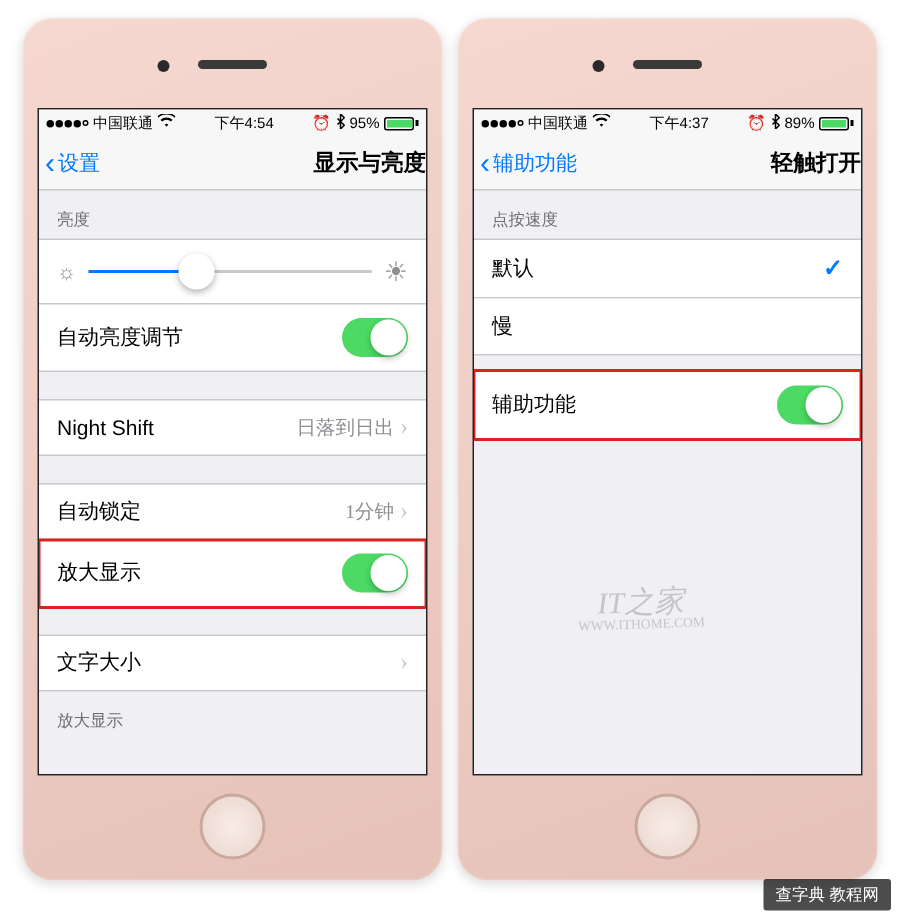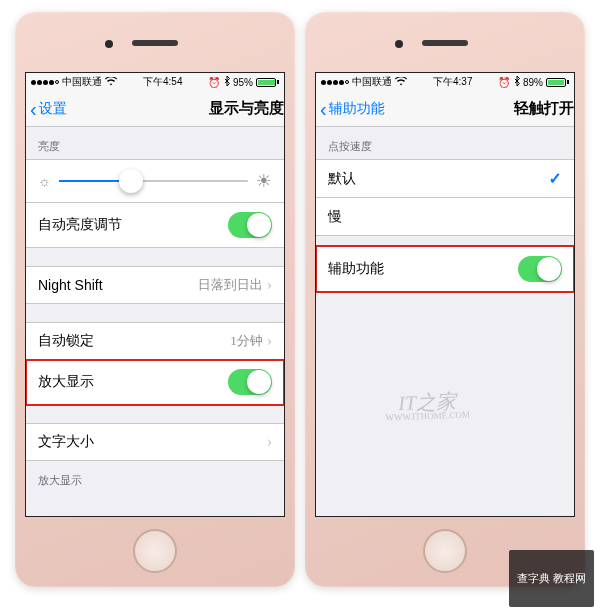--- a/index.html
+++ b/index.html
@@ -52,21 +52,21 @@
 .toggle.on .knob { right: 1px; }
 .toggle.off .knob { left: 0; top: -0.5px; }
 
 .check { color: #007aff; font-size: 16px; font-weight: bold; }
 
 .highlight { outline: 2px solid #d9241c; outline-offset: -1px; position: relative; z-index: 2; }
 
 .watermark { position: absolute; right: 115px; top: 380px; color: rgba(120,120,120,.35); font-style: italic; font-family: Georgia, serif; font-size: 20px; transform: rotate(-2deg); pointer-events: none; text-align: center; line-height: 1; }
 .watermark small { font-size: 9px; font-style: normal; display: block; }
 
-.badge { position: absolute; right: 6px; bottom: 6px; background: rgba(0,0,0,.7); color: #fff; font-size: 11px; padding: 21px 8px; border-radius: 2px; }
+.badge { position: absolute; right: 6px; bottom: 6px; background: rgba(0,0,0,.7); color: #fff; font-size: 11px; padding: 3px 8px; border-radius: 2px; }
 </style>
 </head>
 <body>
 
 <div class="stage">
 
   <div class="phone">
     <div class="camera"></div>
       <div class="speaker"></div>
     <div class="screen">

